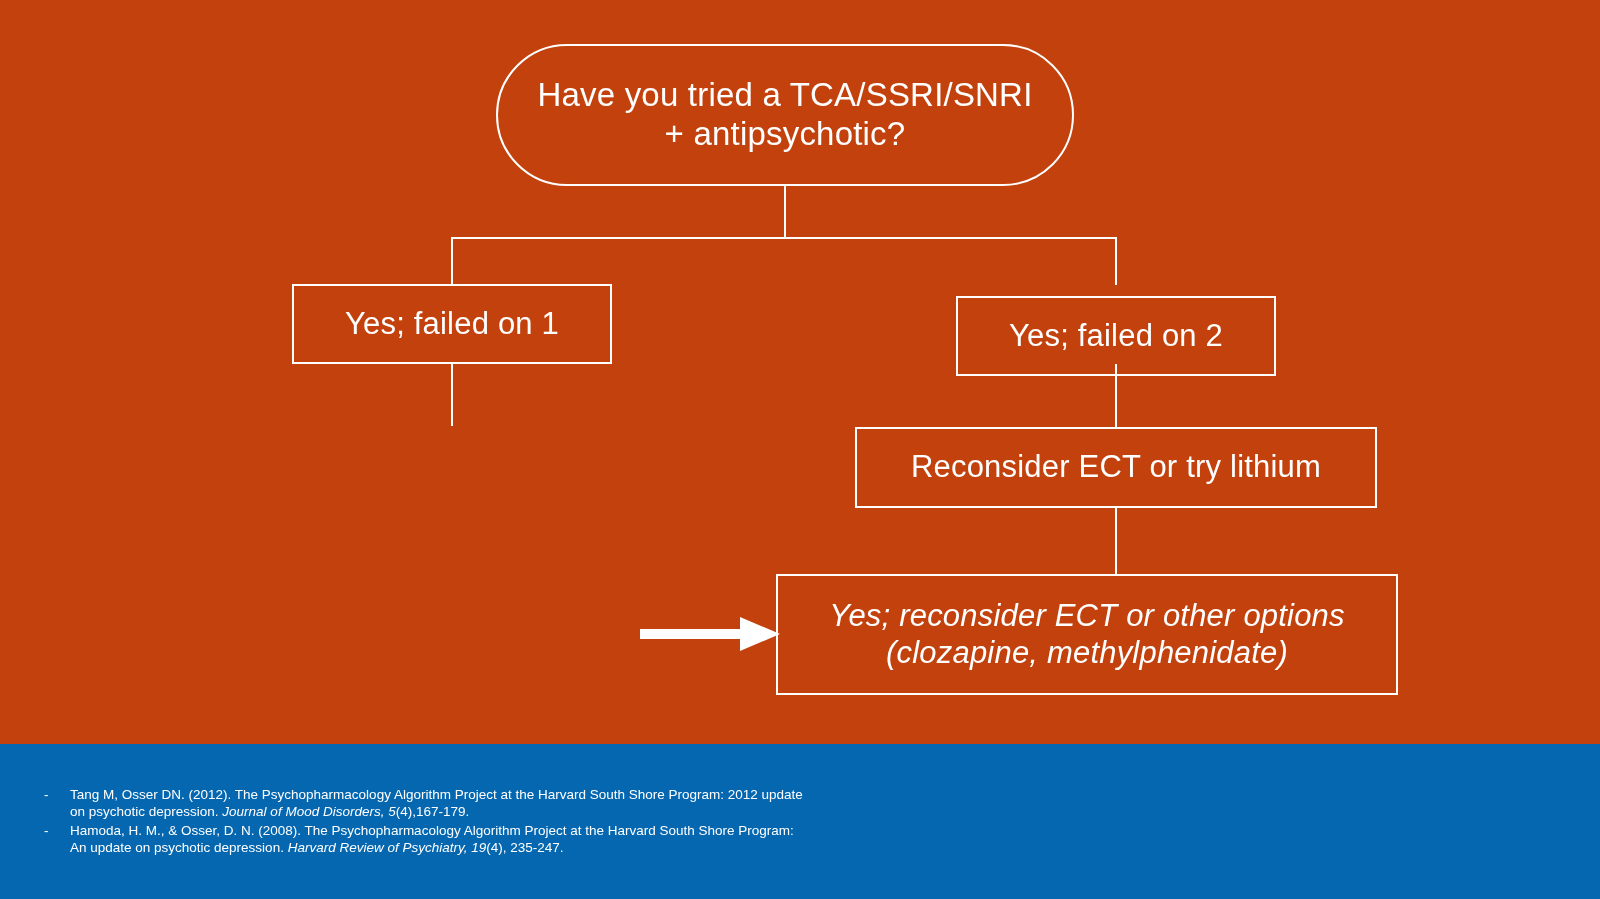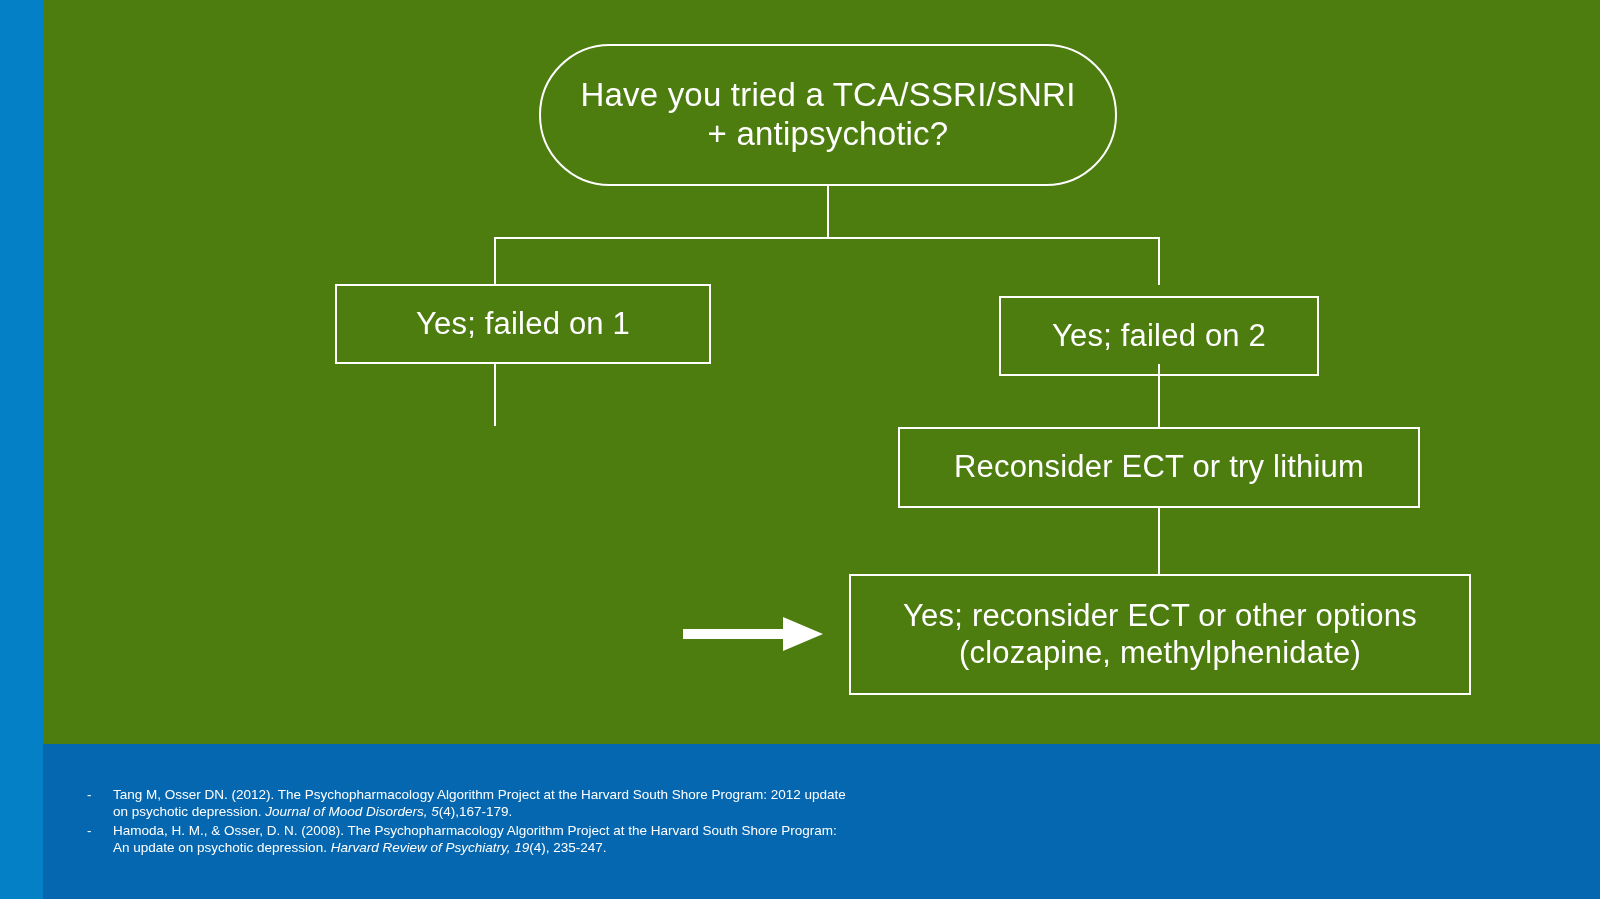--- a/index.html
+++ b/index.html
@@ -7,22 +7,21 @@
     width: 1600px;
     height: 899px;
     overflow: hidden;
     font-family: "Liberation Sans", sans-serif;
   }
   body { background: #0481c6; position: relative; }
 
   .slide {
     position: absolute;
     inset: 0;
-    background: #4d7c0f;
-    margin-left: 43px;
+    background: #c2410c;
   }
 
   
   .diagram {
     position: absolute;
     left: 0; top: 0;
     width: 1600px; height: 760px;
   }
 
   .node {
@@ -43,42 +42,43 @@
   
   #node-root {
     left: 496px; top: 44px;
     width: 578px; height: 142px;
     border-radius: 72px;
     font-size: 33px;
   }
 
   #node-yes1 {
     left: 292px; top: 284px;
-    width: 376px; height: 80px;
+    width: 320px; height: 80px;
     font-size: 31px;
   }
   #node-yes2 {
     left: 956px; top: 296px;
     width: 320px; height: 80px;
     font-size: 31px;
   }
   #node-try-another {
     left: 220px; top: 425px;
     width: 464px; height: 123px;
     font-size: 31px;
   }
   #node-reconsider-ect {
     left: 855px; top: 427px;
     width: 522px; height: 81px;
     font-size: 31px;
   }
   #node-yes-reconsider {
-    left: 806px; top: 574px;
+    left: 776px; top: 574px;
     width: 622px; height: 121px;
     font-size: 31px;
+    font-style: italic;
   }
 
   
   .line { position: absolute; background: #ffffff; }
   .v { width: 2px; }
   .h { height: 2px; }
 
   #conn-root-stem   { left: 784px; top: 186px; height: 52px; }
   #conn-bus         { left: 451px; top: 237px; width: 666px; }
   #conn-bus-left    { left: 451px; top: 237px; height: 48px; }

